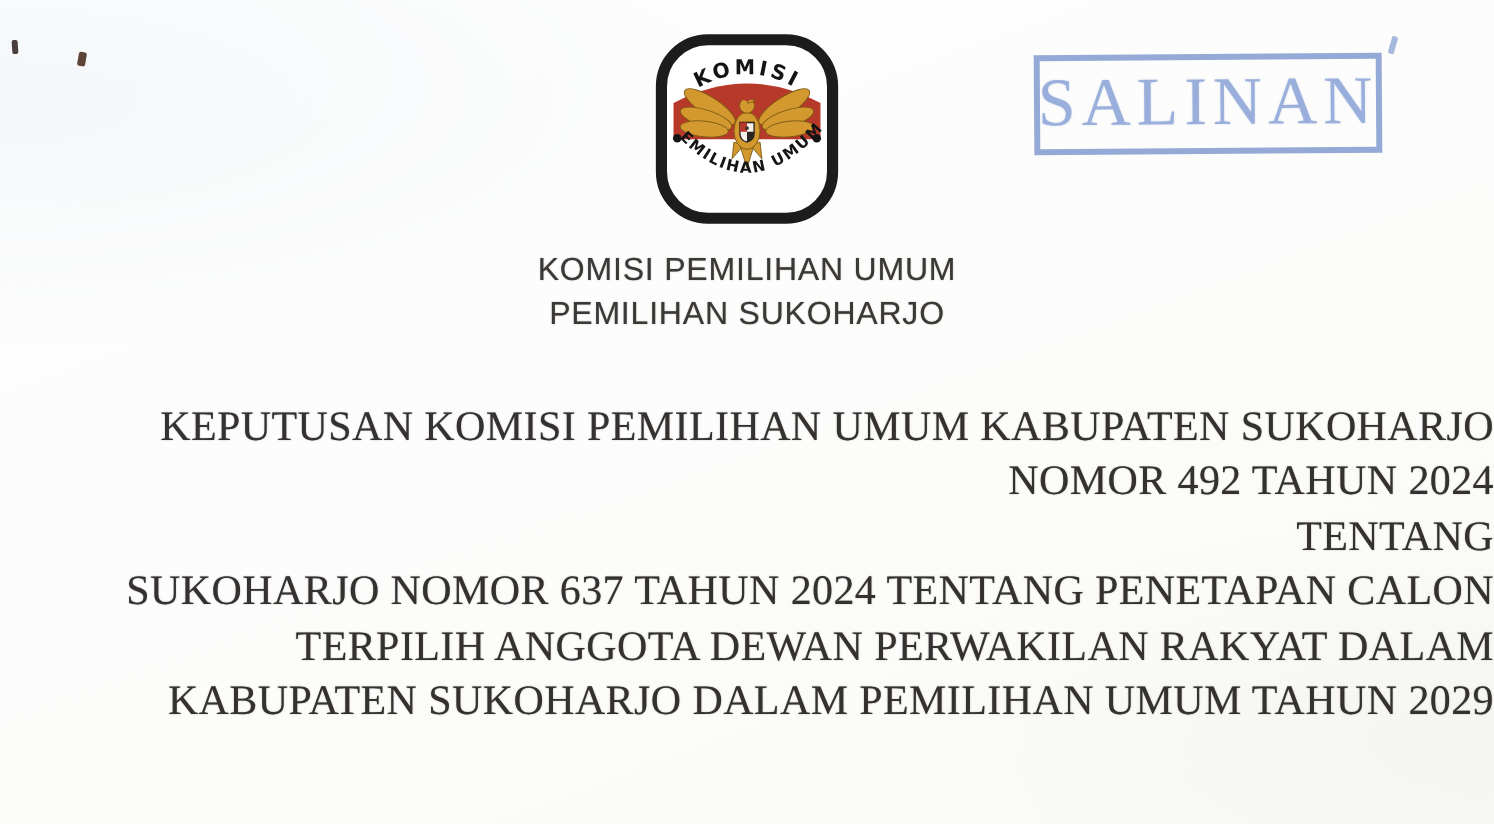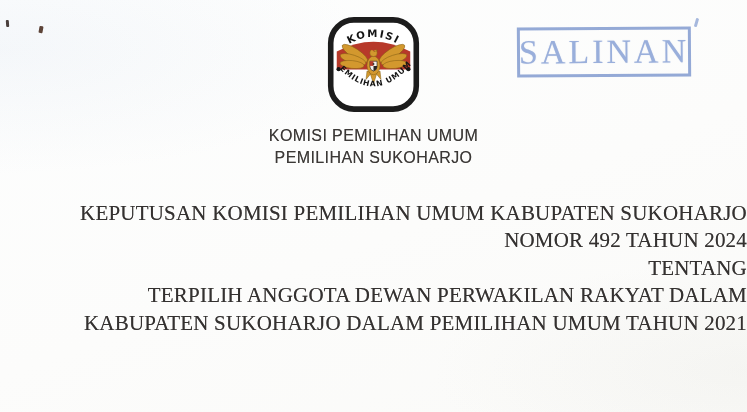--- a/index.html
+++ b/index.html
@@ -123,21 +123,22 @@
 
   <div class="letterhead">
     <div>KOMISI PEMILIHAN UMUM</div>
     <div>PEMILIHAN SUKOHARJO</div>
   </div>
 
   <div class="title-block">
     <div>KEPUTUSAN KOMISI PEMILIHAN UMUM KABUPATEN SUKOHARJO</div>
     <div>NOMOR 492 TAHUN 2024</div>
     <div>TENTANG</div>
+    <div>SUKOHARJO NOMOR 637 TAHUN 2024 TENTANG PENETAPAN CALON</div>
     <div>TERPILIH ANGGOTA DEWAN PERWAKILAN RAKYAT DALAM</div>
-    <div>KABUPATEN SUKOHARJO DALAM PEMILIHAN UMUM TAHUN 2021</div>
+    <div>KABUPATEN SUKOHARJO DALAM PEMILIHAN UMUM TAHUN 2029</div>
   </div>
 
   <div class="speck speck-1"></div>
   <div class="speck speck-2"></div>
   <div class="speck speck-blue"></div>
 
 </div>
 
 </body></html>

